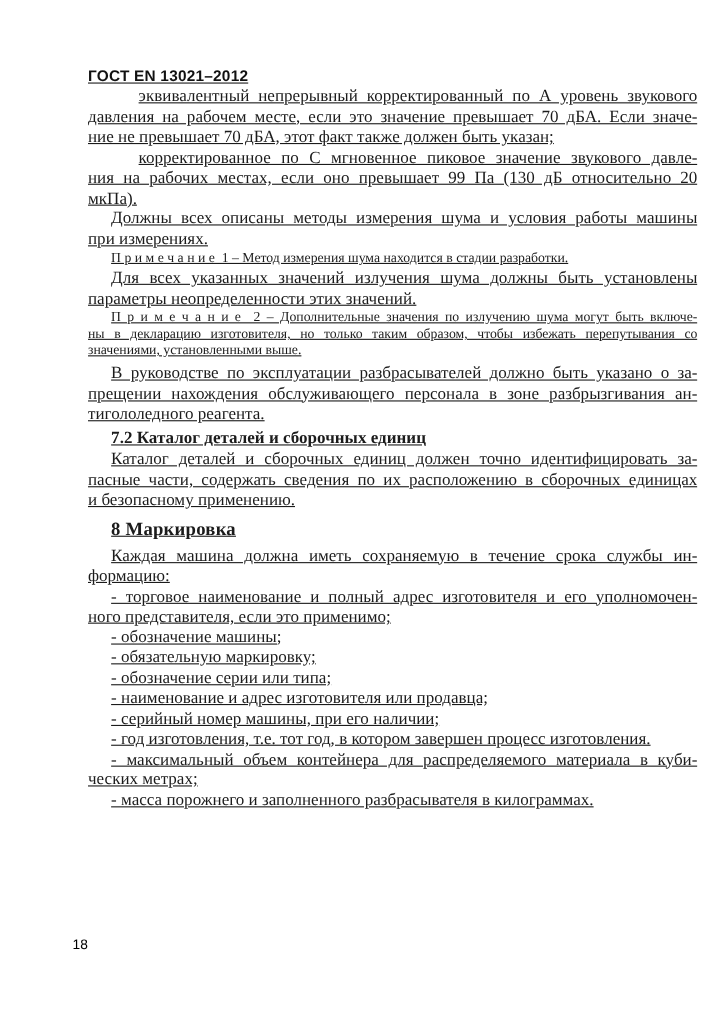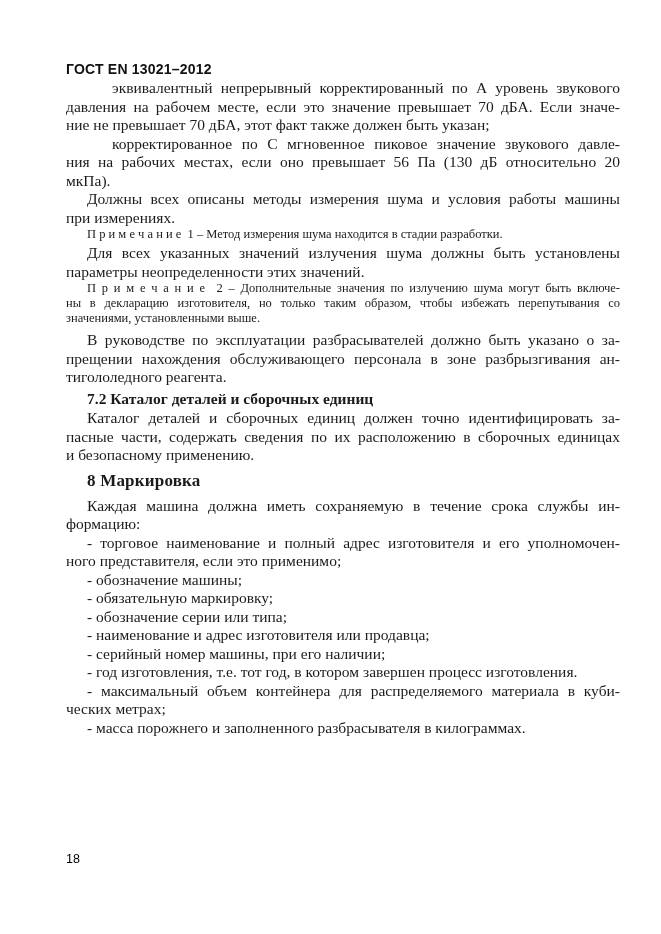--- a/index.html
+++ b/index.html
@@ -5,21 +5,21 @@
   html,body{margin:0;padding:0;}
   body{
     width:661px;height:934px;
     background:#ffffff;
     font-family:"Liberation Serif", serif;
     color:#1b1b1b;
     position:relative;
     overflow:hidden;
   }
   .page{position:absolute;inset:0;background:#ffffff;}
-  .content{position:absolute;left:66px;top:62px;width:554px;}
+  .content{position:absolute;left:80px;top:62px;width:554px;text-decoration:underline;}
   .doc-header{
     font-family:"Liberation Sans", sans-serif;
     font-weight:bold;
     font-size:14px;line-height:15px;
     letter-spacing:0.2px;
     color:#111;
   }
   .ln{
     font-size:15.5px;
     line-height:18.5px;height:18.5px;
@@ -58,21 +58,21 @@
     <div class="doc-header">ГОСТ EN 13021–2012</div>
 
     <div class="blk b-p1">
       <div class="ln i2 j">эквивалентный непрерывный корректированный по А уровень звукового</div>
       <div class="ln j">давления на рабочем месте, если это значение превышает 70 дБА. Если значе-</div>
       <div class="ln">ние не превышает 70 дБА, этот факт также должен быть указан;</div>
     </div>
 
     <div class="blk">
       <div class="ln i2 j">корректированное по С мгновенное пиковое значение звукового давле-</div>
-      <div class="ln j">ния на рабочих местах, если оно превышает 56 Па (130 дБ относительно 20</div>
+      <div class="ln j">ния на рабочих местах, если оно превышает 99 Па (130 дБ относительно 20</div>
       <div class="ln">мкПа).</div>
     </div>
 
     <div class="blk">
       <div class="ln i1 j">Должны всех описаны методы измерения шума и условия работы машины</div>
       <div class="ln">при измерениях.</div>
     </div>
 
     <div class="blk note">
       <div class="ln i1">П р и м е ч а н и е&nbsp; 1 – Метод измерения шума находится в стадии разработки.</div>

